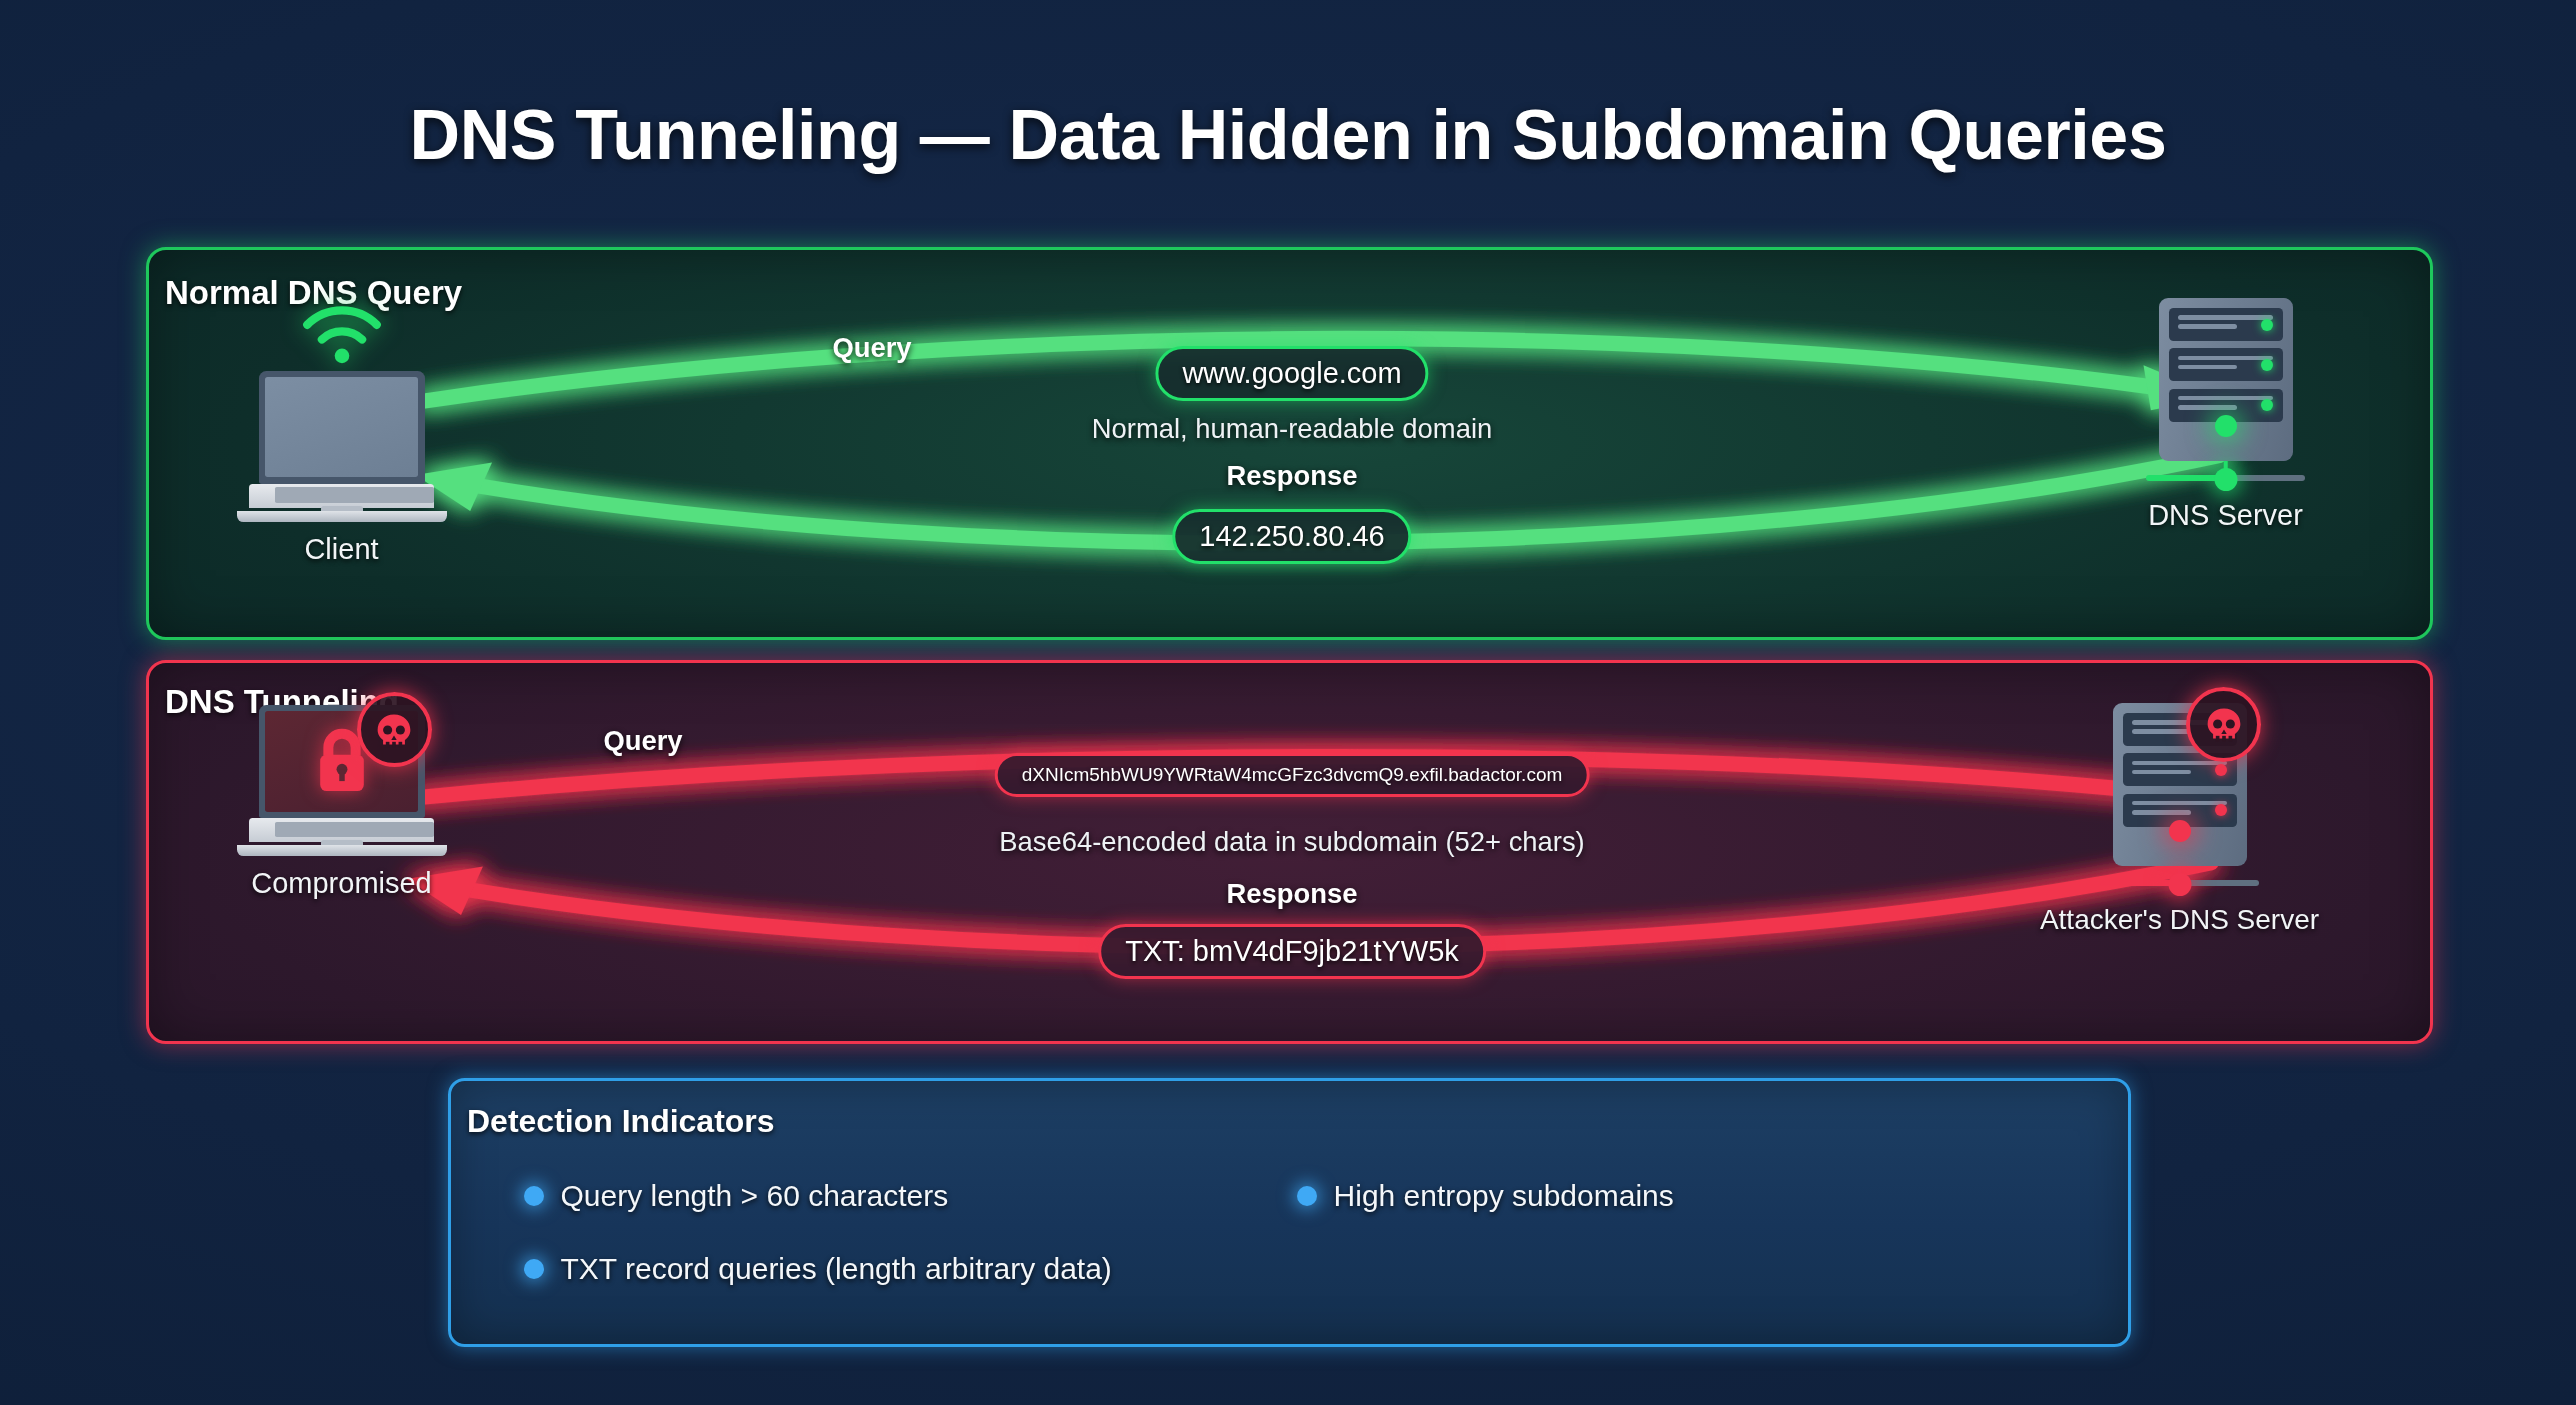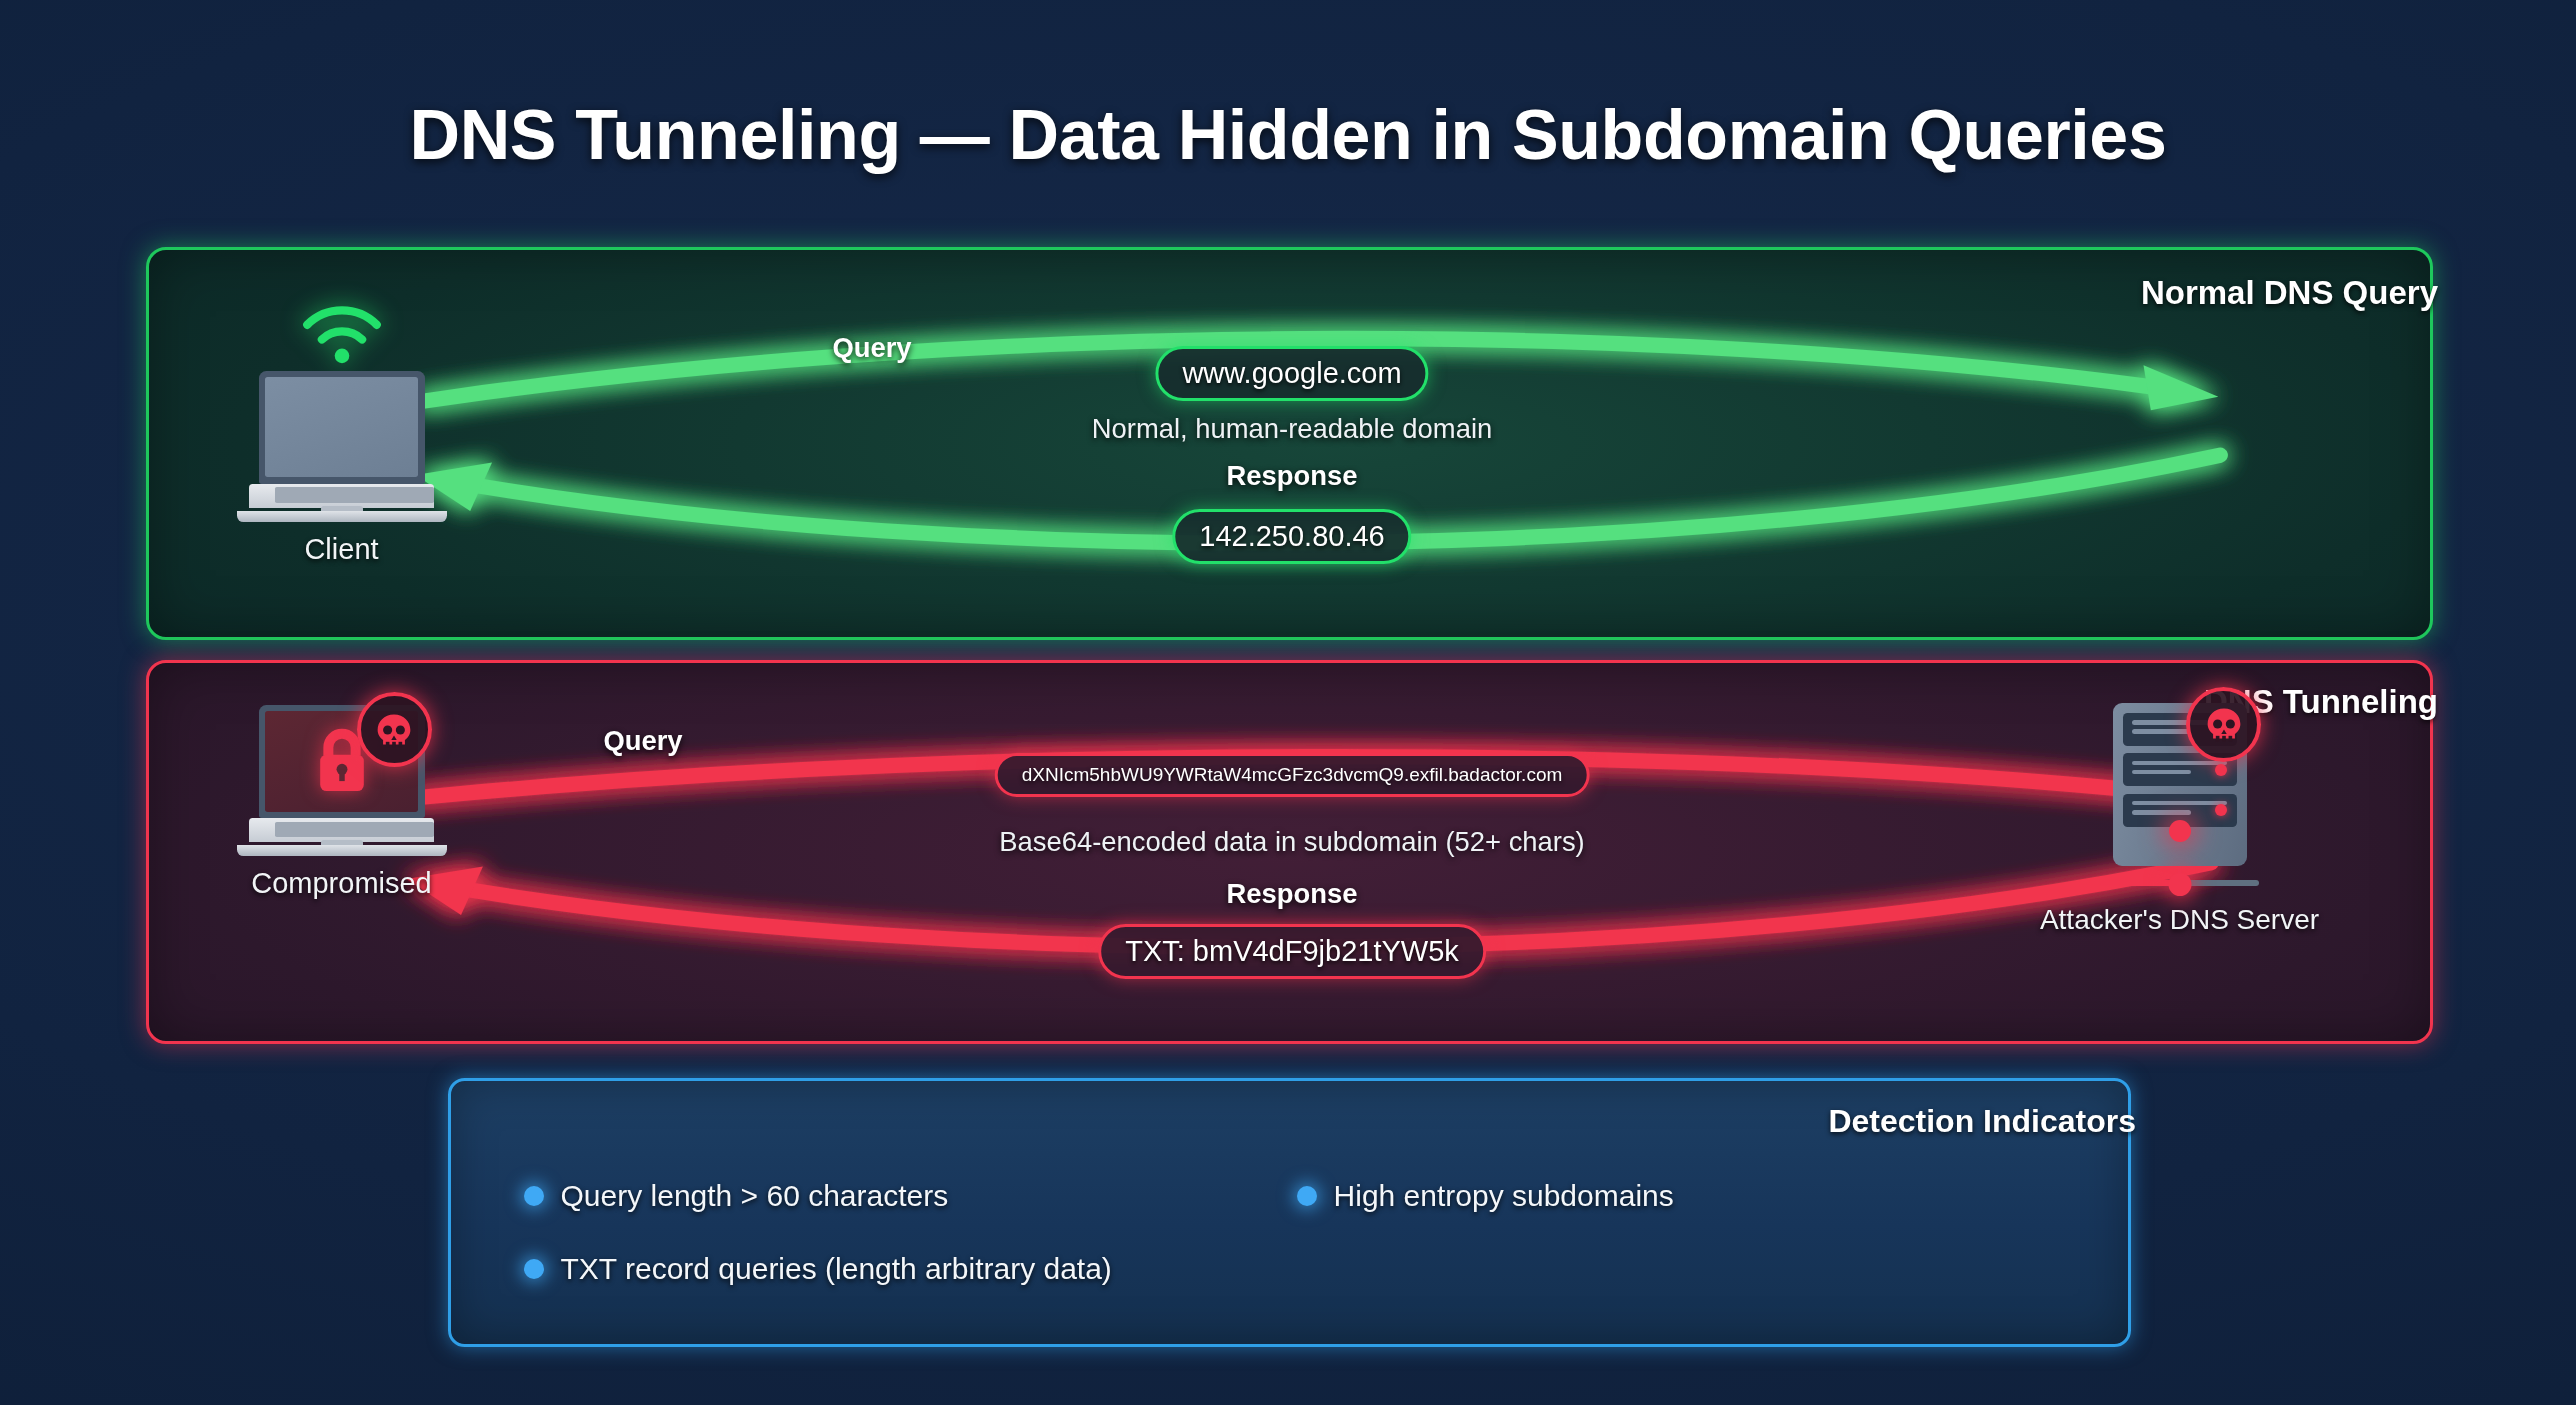--- a/index.html
+++ b/index.html
@@ -74,24 +74,24 @@
     width: 1683px;
     height: 269px;
     border-radius: 16.5px;
     background: linear-gradient(180deg, #1d3f64 0%, #17355a 55%, #14304f 100%);
     border: 3.7px solid #2f9fe8;
     box-shadow: 0 0 20px rgba(47,159,232,0.55), inset 0 0 46px rgba(0,0,0,0.3);
   }
 
   .panel-heading {
     position: absolute;
-    left: 8px;
+    left: 16px;
     top: 24px;
     width: 100%;
-    text-align: right;
+    text-align: left;
     font-size: 33px;
     font-weight: bold;
     color: #ffffff;
     text-shadow: 0 1.8px 5.5px rgba(0,0,0,0.8);
   }
 
   .panel-tunnel .panel-heading { top: 20px; }
   .panel-detect .panel-heading { top: 22px; font-size: 32px; }
 
   
@@ -362,20 +362,46 @@
           <div class="deck">
               <div class="deck-inner"></div>
             </div>
           <div class="trackpad"></div>
           <div class="foot"></div>
         </div>
       </div>
       <div class="node-label">Client</div>
     </div>
 
+    <div class="node node-server">
+      <div class="server">
+        <div class="server-body">
+          <div class="rack-unit">
+              <div class="rack-line"></div>
+              <div class="rack-line short"></div>
+              <div class="rack-led led-green"></div>
+            </div>
+          <div class="rack-unit">
+              <div class="rack-line"></div>
+              <div class="rack-line short"></div>
+              <div class="rack-led led-green"></div>
+            </div>
+          <div class="rack-unit">
+              <div class="rack-line"></div>
+              <div class="rack-line short"></div>
+              <div class="rack-led led-green"></div>
+            </div>
+        </div>
+        <div class="server-dot dot-green"></div>
+        <div class="server-stem stem-green"></div>
+        <div class="server-bus bus-green"></div>
+        <div class="server-hub hub-green"></div>
+      </div>
+      <div class="node-label">DNS Server</div>
+    </div>
 
     <div class="flow-label" style="left:723px; top:82px;">Query</div>
     <div class="pill pill-green" style="left:1143px; top:96px;">www.google.com</div>
     <div class="flow-caption" style="left:1143px; top:163px;">Normal, human-readable domain</div>
     <div class="flow-label" style="left:1143px; top:210px;">Response</div>
     <div class="pill pill-green" style="left:1143px; top:259px;">142.250.80.46</div>
 
   </div>
 
   <div class="panel panel-tunnel">

